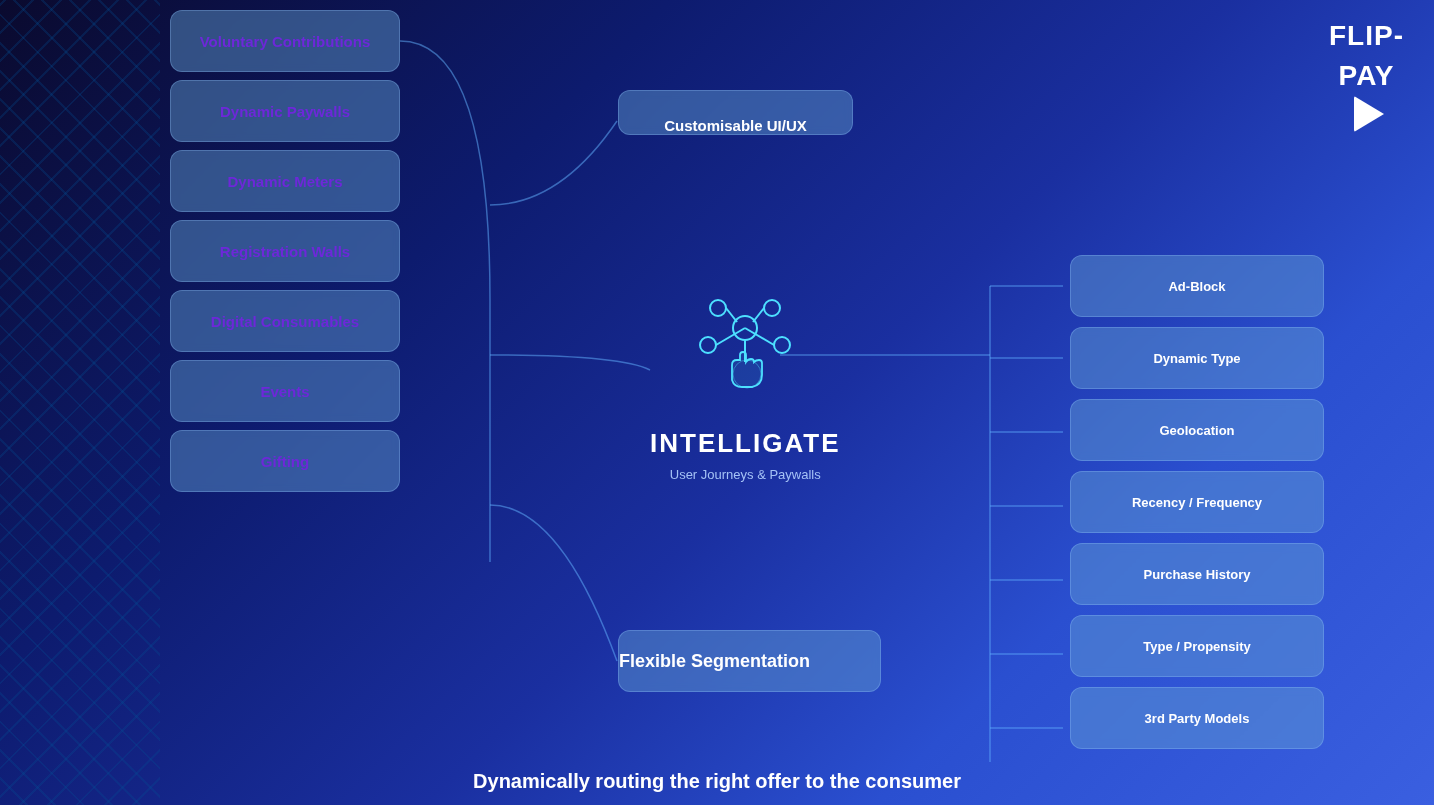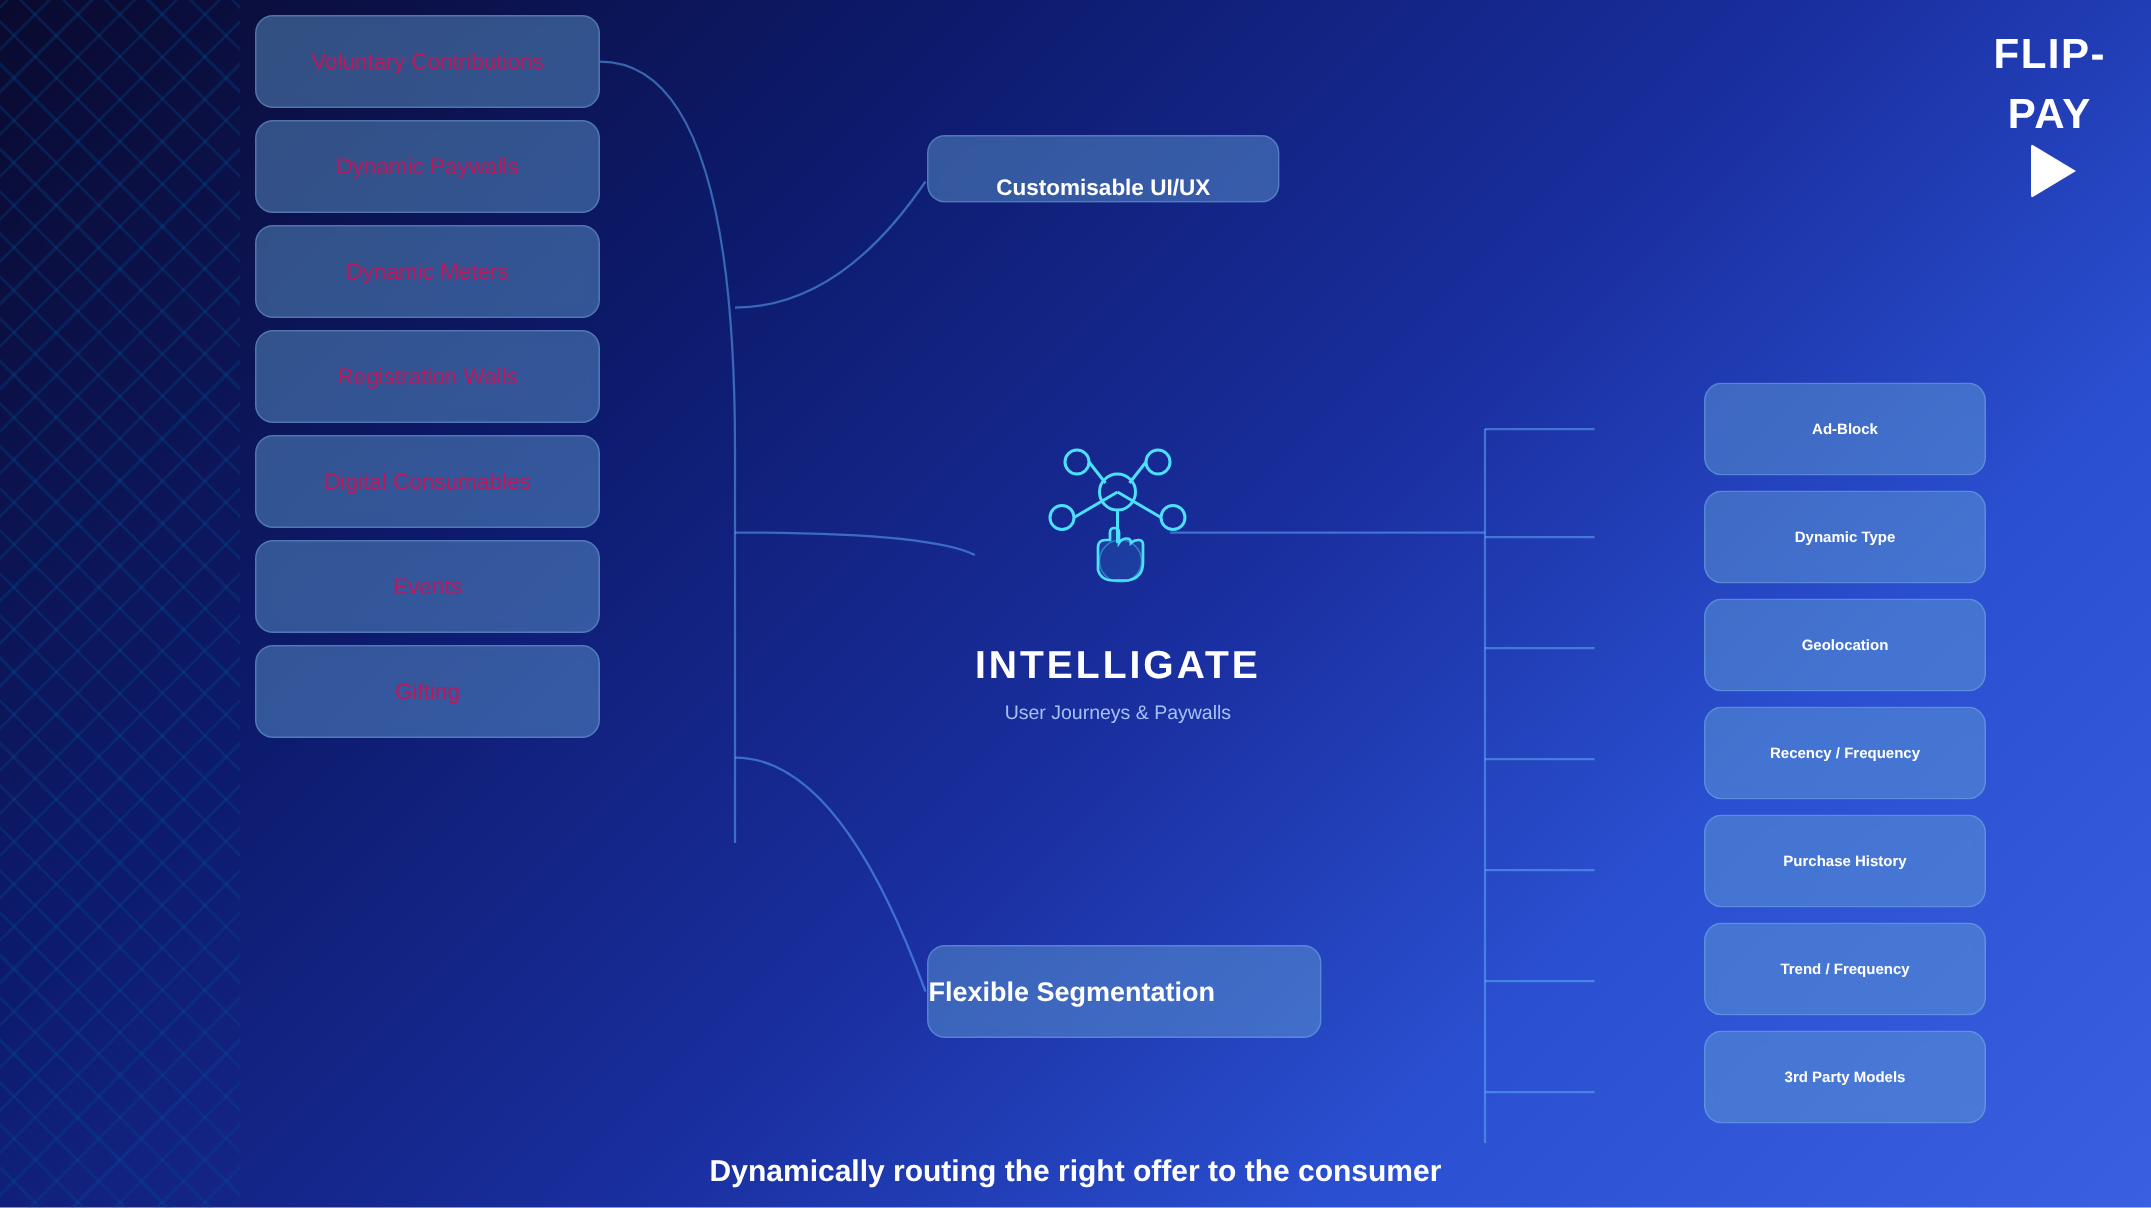--- a/index.html
+++ b/index.html
@@ -85,48 +85,48 @@
 
     .feature-btn {
       width: 230px;
       height: 62px;
       background: rgba(100, 160, 210, 0.45);
       border-radius: 12px;
       border: 1px solid rgba(150, 200, 255, 0.3);
       display: flex;
       align-items: center;
       justify-content: center;
-      color: #be185d;
+      color: #6d28d9;
       font-size: 15px;
-      font-weight: 400;
+      font-weight: 700;
       cursor: pointer;
       backdrop-filter: blur(4px);
     }
 
     
     .right-panel {
       position: absolute;
       right: 110px;
       top: 255px;
       display: flex;
       flex-direction: column;
       gap: 10px;
     }
 
     .signal-btn {
-      width: 188px;
+      width: 254px;
       height: 62px;
       background: rgba(100, 160, 210, 0.45);
       border-radius: 12px;
       border: 1px solid rgba(150, 200, 255, 0.3);
       display: flex;
       align-items: center;
       justify-content: center;
       color: white;
-      font-size: 10px;
+      font-size: 13px;
       font-weight: 600;
       cursor: pointer;
       backdrop-filter: blur(4px);
     }
 
     
     .top-center-btn {
       position: absolute;
       left: 618px;
       top: 90px;
@@ -303,19 +303,19 @@
   <div class="bottom-center-btn">
     <span>Flexible Segmentation</span>
   </div>
 
   <div class="right-panel" id="right-panel">
   <div class="signal-btn">Ad-Block</div>
       <div class="signal-btn">Dynamic Type</div>
       <div class="signal-btn">Geolocation</div>
       <div class="signal-btn">Recency / Frequency</div>
       <div class="signal-btn">Purchase History</div>
-      <div class="signal-btn">Trend / Frequency</div>
+      <div class="signal-btn">Type / Propensity</div>
       <div class="signal-btn">3rd Party Models</div>
     </div>
 
   <div class="bottom-text">Dynamically routing the right offer to the consumer</div>
 
 </div>
 
 </body></html>

